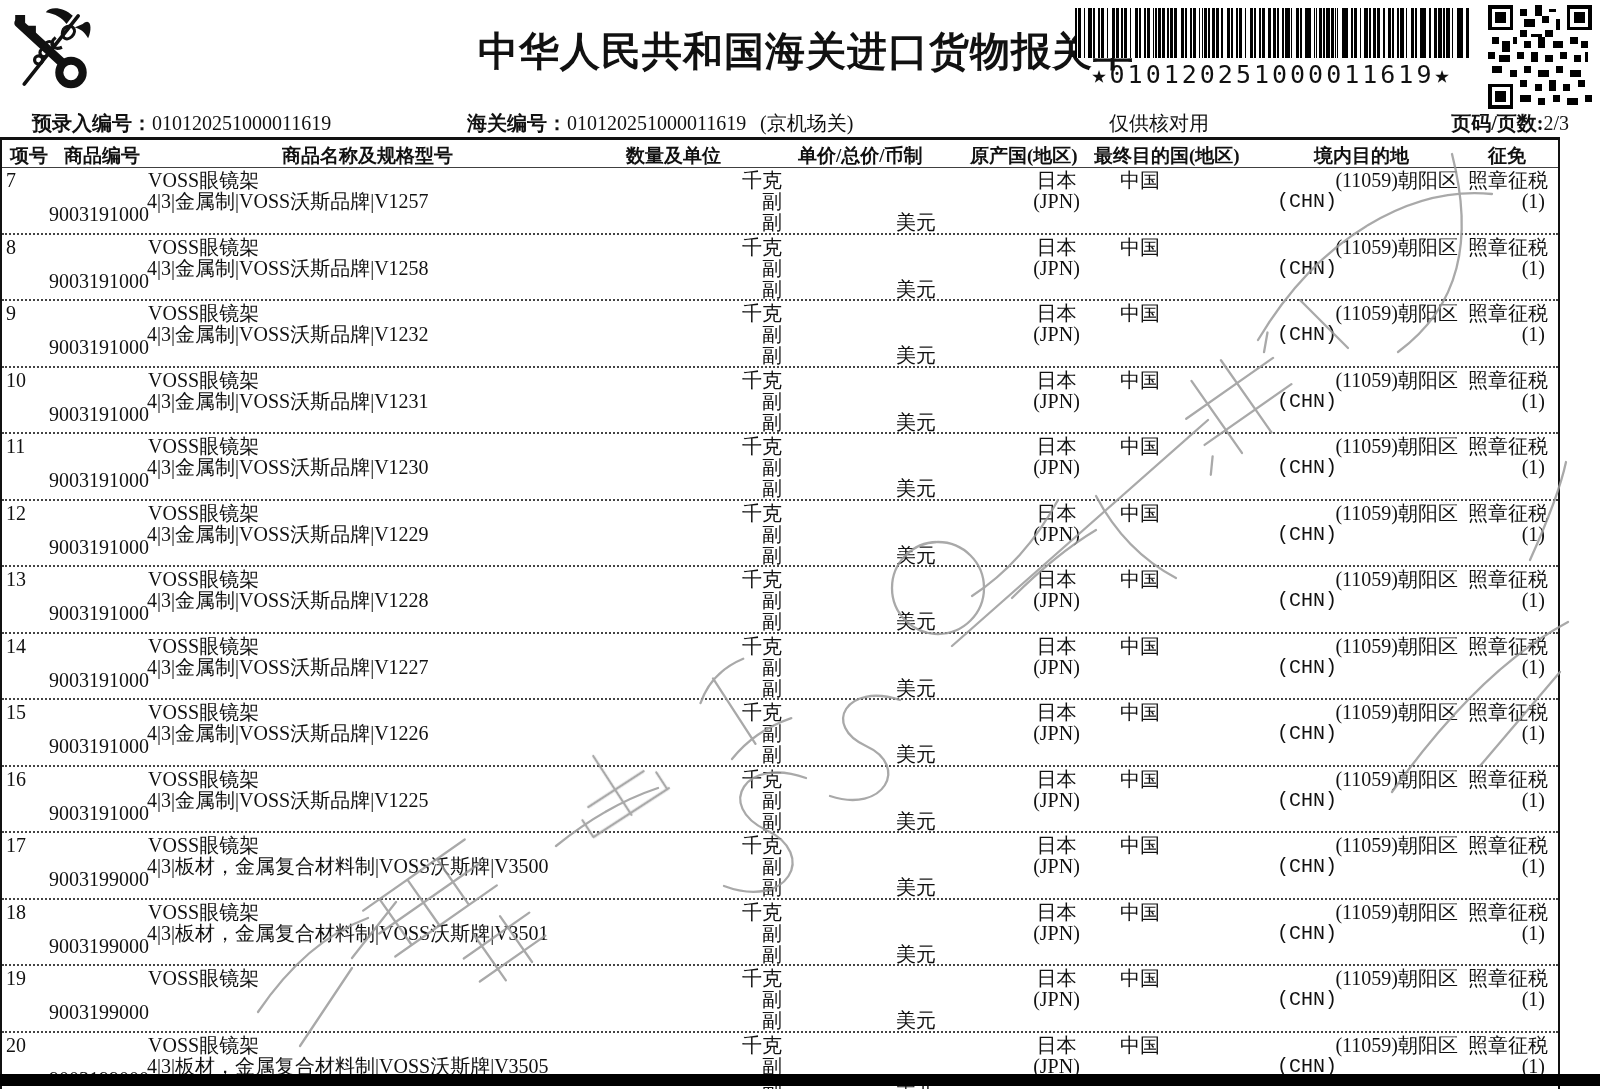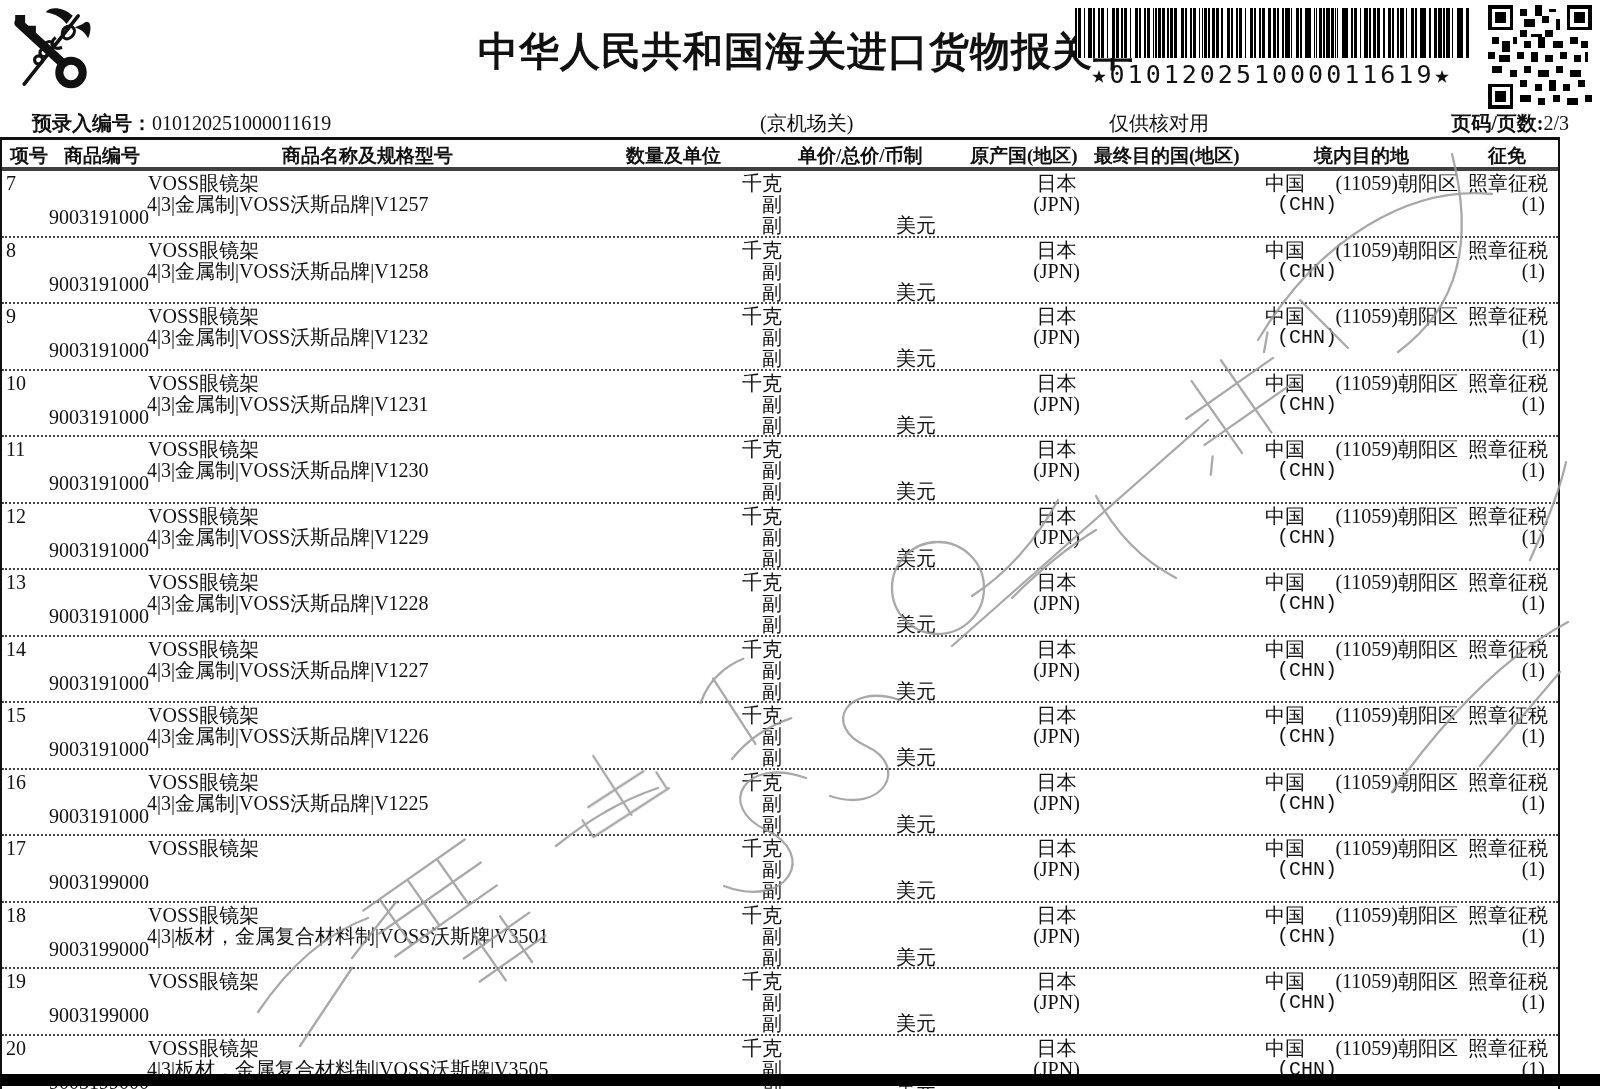--- a/index.html
+++ b/index.html
@@ -23,39 +23,39 @@
 
   
   .info{top:110px;font-size:20px;white-space:nowrap;margin-left:24px;}
   .ilabel{font-weight:600;}
   #pre-entry{left:8px;} #customs-no{left:443px;} #port{left:736px;}
   #check-only{left:1085px;} #pageno{left:1400px;width:145px;text-align:right;}
 
   
   #tbl{position:absolute;left:0;top:137px;width:1560px;border-top:3px solid #111;
        border-left:2px solid #111;border-right:2px solid #111;box-sizing:border-box;}
-  #thead{position:relative;height:27px;border-bottom:4px solid #404040;font-size:19px;font-weight:600;}
+  #thead{position:relative;height:27px;border-bottom:1px solid #404040;font-size:19px;font-weight:600;}
   #thead span{position:absolute;top:3px;white-space:nowrap;}
   .h0{left:8px;} .h1{left:62px;} .h2{left:280px;} .h3{left:624px;} .h4{left:796px;}
   .h5{left:962px;margin-left:6px;} .h6{left:1092px;} .h7{left:1312px;} .h8{left:1486px;}
 
   .row{position:relative;height:64.5px;font-size:20px;line-height:21px;white-space:nowrap;}
   .row + .row{border-top:2px dotted #444;}
   .row .abs{white-space:nowrap;}
   .c-no{left:4px;top:2px;}
   .c-code{left:47px;top:4px;margin-top:32px;}
   .c-name{left:146px;top:2px;text-align:right;}
   .c-spec{left:145px;top:23px;}
   .c-u1{left:640px;top:2px;width:140px;text-align:right;}
   .c-u2{left:640px;top:23px;width:140px;text-align:right;}
   .c-u3{left:640px;top:44px;width:140px;text-align:right;}
   .c-cur{left:794px;top:44px;width:140px;text-align:right;}
   .c-or1{left:962px;top:2px;width:185px;text-align:center;}
   .c-or2{left:962px;top:23px;width:185px;text-align:center;}
-  .c-de1{left:1118px;top:2px;width:185px;text-align:right;}
+  .c-de1{left:1118px;top:2px;width:185px;text-align:left;}
   .c-de2{left:1150px;top:23px;width:185px;text-align:right;font-family:Liberation Mono, monospace;}
   .c-dom{left:1270px;top:2px;width:276px;display:flex;justify-content:flex-end;gap:10px;}
   .c-ex2{left:1270px;top:23px;width:273px;text-align:right;}
 
   #bottombar{left:0;top:1074px;width:1600px;height:12px;background:#000;}
 
   #wm{left:0;top:0;pointer-events:none;}
 </style>
 </head>
 <body>
@@ -141,20 +141,23 @@
           <rect x="14" y="26" width="2" height="2"></rect>
           <rect x="18" y="25" width="2" height="2"></rect>
         <rect x="22" y="26" width="3" height="2"></rect>
       </g>
     </svg>
   </div>
 
   <div class="abs info" id="pre-entry">
     <span class="ilabel">预录入编号：</span><span>010120251000011619</span>
   </div>
+  <div class="abs info" id="customs-no">
+    <span class="ilabel">海关编号：</span><span>010120251000011619</span>
+  </div>
   <div class="abs info" id="port">(京机场关)</div>
   <div class="abs info" id="check-only">仅供核对用</div>
   <div class="abs info" id="pageno">
     <span class="ilabel">页码/页数:</span><span>2/3</span>
   </div>
 
   <div id="tbl">
     <div id="thead">
       <span class="h0">项号</span>
       <span class="h1">商品编号</span>
@@ -364,20 +367,21 @@
         <span>(11059)朝阳区</span>
         <span>照章征税</span>
       </div>
       <div class="abs c-ex2">(1)</div>
     </div>
 
     <div class="row">
       <div class="abs c-no">17</div>
       <div class="abs c-code">9003199000</div>
       <div class="abs c-name">VOSS眼镜架</div>
+      <div class="abs c-spec">4|3|板材，金属复合材料制|VOSS沃斯牌|V3500</div>
       <div class="abs c-u1">千克</div>
       <div class="abs c-u2">副</div>
       <div class="abs c-u3">副</div>
       <div class="abs c-cur">美元</div>
       <div class="abs c-or1">日本</div>
       <div class="abs c-or2">(JPN)</div>
       <div class="abs c-de1">中国</div>
       <div class="abs c-de2">(CHN)</div>
       <div class="abs c-dom">
         <span>(11059)朝阳区</span>

